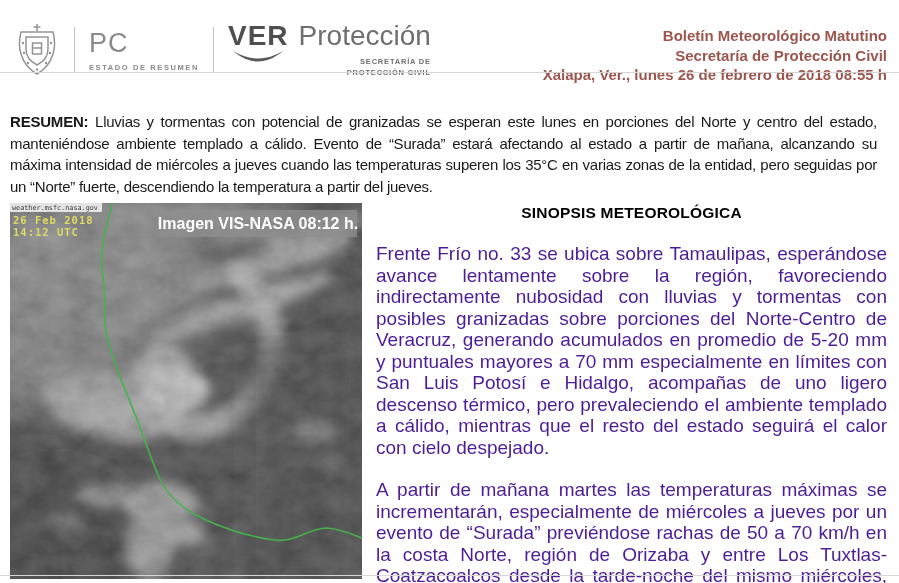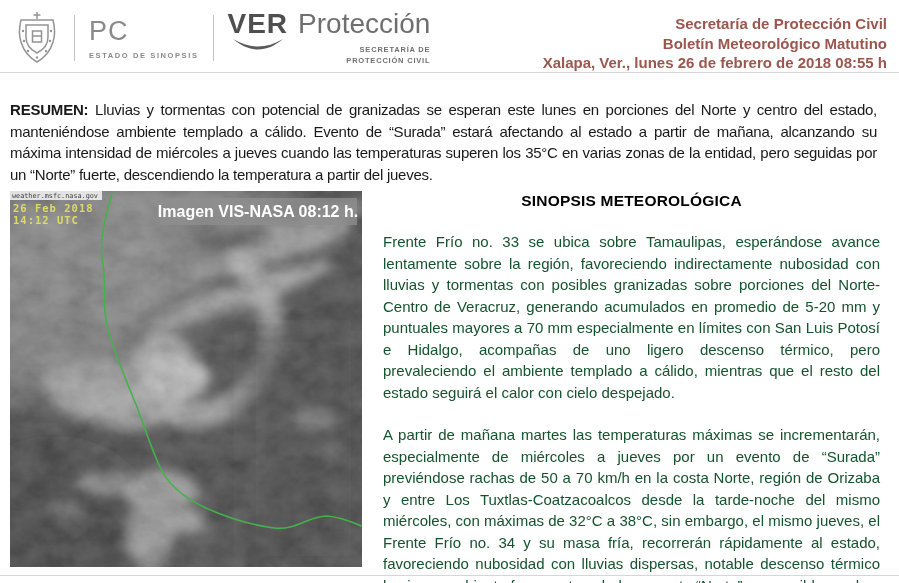--- a/index.html
+++ b/index.html
@@ -1,21 +1,21 @@
 <!DOCTYPE html>
 <html><head>
 <meta charset="utf-8">
 <style>
   html,body{margin:0;padding:0;background:#fff;}
   .page{position:relative;width:899px;height:583px;background:#fff;overflow:hidden;
         font-family:"Liberation Sans",sans-serif;color:#1f1f1f;}
 
   
   .header{display:flex;justify-content:space-between;align-items:flex-start;
-          padding:10px 12px 0 14px;height:62px;}
+          padding:22px 12px 0 14px;height:62px;}
   .logos{display:flex;align-items:center;gap:14px;}
   .vsep{width:1px;height:46px;background:#c3c3c3;}
   .pc-block{display:flex;flex-direction:column;align-items:flex-start;line-height:1;}
   .pc-main{font-size:27px;color:#8a8a8a;letter-spacing:1px;}
   .pc-sub{font-size:7.5px;font-weight:bold;color:#8a8a8a;letter-spacing:1.6px;margin-top:7px;}
   .ver-block{display:flex;align-items:flex-start;gap:10px;text-align:right;}
   .ver-col{display:flex;flex-direction:column;align-items:center;line-height:1;}
   .ver-main{font-size:28px;font-weight:bold;color:#4f4f4f;letter-spacing:1px;}
   .prot-col{display:flex;flex-direction:column;line-height:1;}
   .prot-main{font-size:28px;color:#6f6f6f;font-weight:300;}
@@ -34,21 +34,21 @@
   
   .main{display:flex;gap:14px;margin-top:6px;padding:0 12px 0 10px;}
   .sat{position:relative;width:352px;height:376px;flex:0 0 auto;margin:0;}
   .sat svg.sat-svg{display:block;width:352px;height:376px;}
   .sat-caption-text{font-family:"Liberation Sans",sans-serif;font-weight:bold;}
   .sat-mono{font-family:"DejaVu Sans Mono",monospace;}
 
   .right-col{flex:1 1 auto;min-width:0;}
   .sinopsis-heading{margin:1px 0 21px 0;text-align:center;font-size:15.5px;font-weight:bold;
                     color:#000;letter-spacing:.2px;}
-  .right-col p{margin:7px;text-align:justify;font-size:15px;line-height:21.5px;color:#14532d;}
+  .right-col p{margin:0;text-align:justify;font-size:19px;line-height:21.5px;color:#4c1d95;}
   .right-col p + p{margin-top:21px;}
 </style>
 </head>
 <body>
 
 <div class="page">
 
   <header class="header">
     <div class="logos">
 
@@ -68,21 +68,21 @@
           <circle cx="14" cy="40" r="1.2"></circle>
             <circle cx="32" cy="40" r="1.2"></circle>
           <circle cx="23" cy="46.5" r="1.2"></circle>
         </g>
       </svg>
 
       <div class="vsep"></div>
 
       <div class="pc-block">
         <span class="pc-main">PC</span>
-        <span class="pc-sub">ESTADO DE SINOPSIS</span>
+        <span class="pc-sub">ESTADO DE RESUMEN</span>
       </div>
 
       <div class="vsep"></div>
 
       <div class="ver-block">
         <div class="ver-col">
           <span class="ver-main">VER</span>
           <svg width="54" height="13" viewBox="0 0 54 13">
             <path d="M2,1 C19,11 35,11 52,1 C35,15 19,15 2,1 Z" fill="#5a5a5a"></path>
           </svg>
@@ -91,22 +91,22 @@
           <span class="prot-main">Protección</span>
           <span class="prot-sub">
             <span>SECRETARÍA DE</span><br>
             <span>PROTECCIÓN CIVIL</span>
           </span>
         </div>
       </div>
     </div>
 
     <div class="header-title">
+      <div>Boletín Meteorológico Matutino</div>
       <div>Secretaría de Protección Civil</div>
-      <div>Boletín Meteorológico Matutino</div>
       <div>Xalapa, Ver., lunes 26 de febrero de 2018 08:55 h</div>
     </div>
   </header>
 
   <hr class="rule top-rule">
 
   <p class="resumen">
     <b>RESUMEN:</b>
     <span>Lluvias y tormentas con potencial de granizadas se esperan este lunes en porciones del Norte y centro del estado, manteniéndose ambiente templado a cálido. Evento de “Surada” estará afectando al estado a partir de mañana, alcanzando su máxima intensidad de miércoles a jueves cuando las temperaturas superen los 35°C en varias zonas de la entidad, pero seguidas por un “Norte” fuerte, descendiendo la temperatura a partir del jueves.</span>
   </p>

